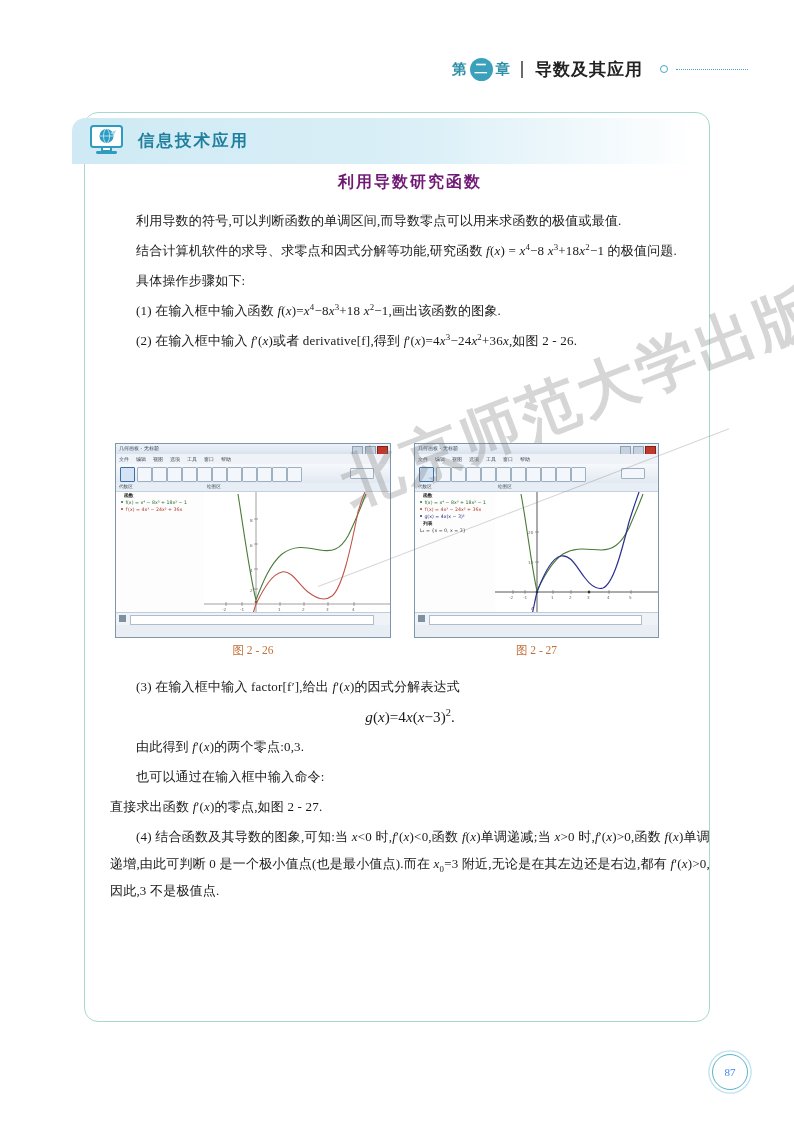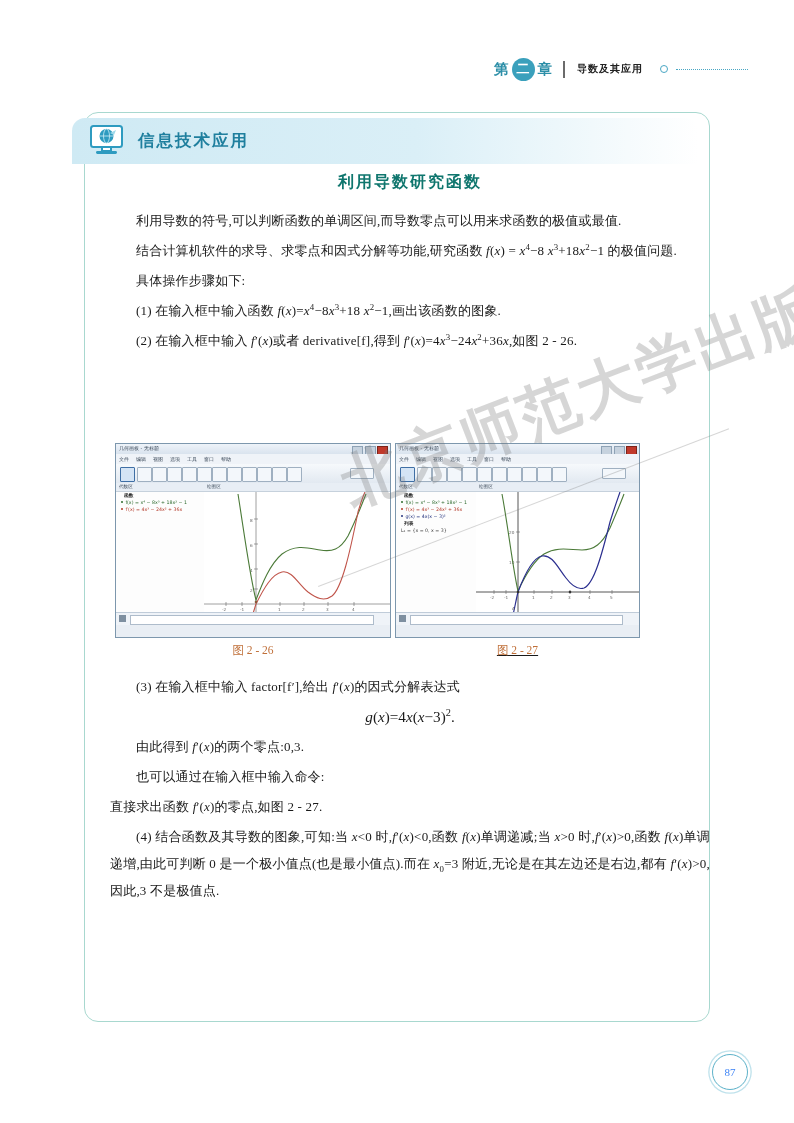--- a/index.html
+++ b/index.html
@@ -29,21 +29,21 @@
     background:#3aa0bc;color:#ffffff;
     display:flex;align-items:center;justify-content:center;
     font-family:"DejaVu Sans","Liberation Sans",sans-serif;
     font-weight:bold;font-size:13px;
   }
   .hdr-divider{
     width:2px;height:17px;background:#6b6b6b;margin:0 5px 0 4px;
   }
   .hdr-title{
     font-family:"DejaVu Sans","Liberation Sans",sans-serif;
-    font-weight:bold;font-size:10px;color:#222;letter-spacing:1px;
+    font-weight:bold;font-size:17px;color:#222;letter-spacing:1px;
   }
   .hdr-dot{
     width:6px;height:6px;border-radius:50%;
     border:1.4px solid #4aa7c4;background:#fff;margin-left:10px;flex:none;
   }
   .hdr-dashline{
     width:72px;height:0;border-top:1.4px dotted #4aa7c4;margin-left:1px;
   }
 
   
@@ -72,21 +72,21 @@
     font-weight:bold;font-size:16.5px;color:#1f7f9e;letter-spacing:2px;
   }
 
   
   .article{
     position:absolute;left:110px;top:172px;width:600px;
   }
   .art-title{
     text-align:center;
     font-family:"DejaVu Sans","Liberation Sans",sans-serif;
-    font-weight:bold;font-size:16px;color:#0f766e;letter-spacing:2px;
+    font-weight:bold;font-size:16px;color:#701a75;letter-spacing:2px;
     margin:0 0 14px 0;
   }
   p.para{
     margin:0 0 3px 0;
     font-size:13px;
     line-height:27px;
     text-align:justify;
     letter-spacing:0.2px;
   }
   p.indent{text-indent:2em;}
@@ -97,21 +97,21 @@
   .up{font-style:normal;}
   sup{font-size:0.68em;vertical-align:super;line-height:0;}
   sub{font-size:0.68em;vertical-align:sub;line-height:0;}
 
   
   .figs{
     position:absolute;left:110px;top:443px;width:600px;height:225px;
   }
   .fig{position:absolute;top:0;}
   .fig.left{left:5px;width:276px;}
-  .fig.right{left:285px;width:245px;text-decoration:underline;}
+  .fig.right{left:304px;width:245px;}
   .shot{
     border:1px solid #7d97ad;background:#e9eef4;
     box-sizing:border-box;position:relative;overflow:hidden;
   }
   .fig.left .shot{width:276px;height:195px;}
   .fig.right .shot{width:245px;height:195px;}
   .cap{
     text-align:center;margin-top:5px;
     font-size:11.5px;color:#c0703a;
     font-family:"Liberation Serif","DejaVu Serif",serif;

